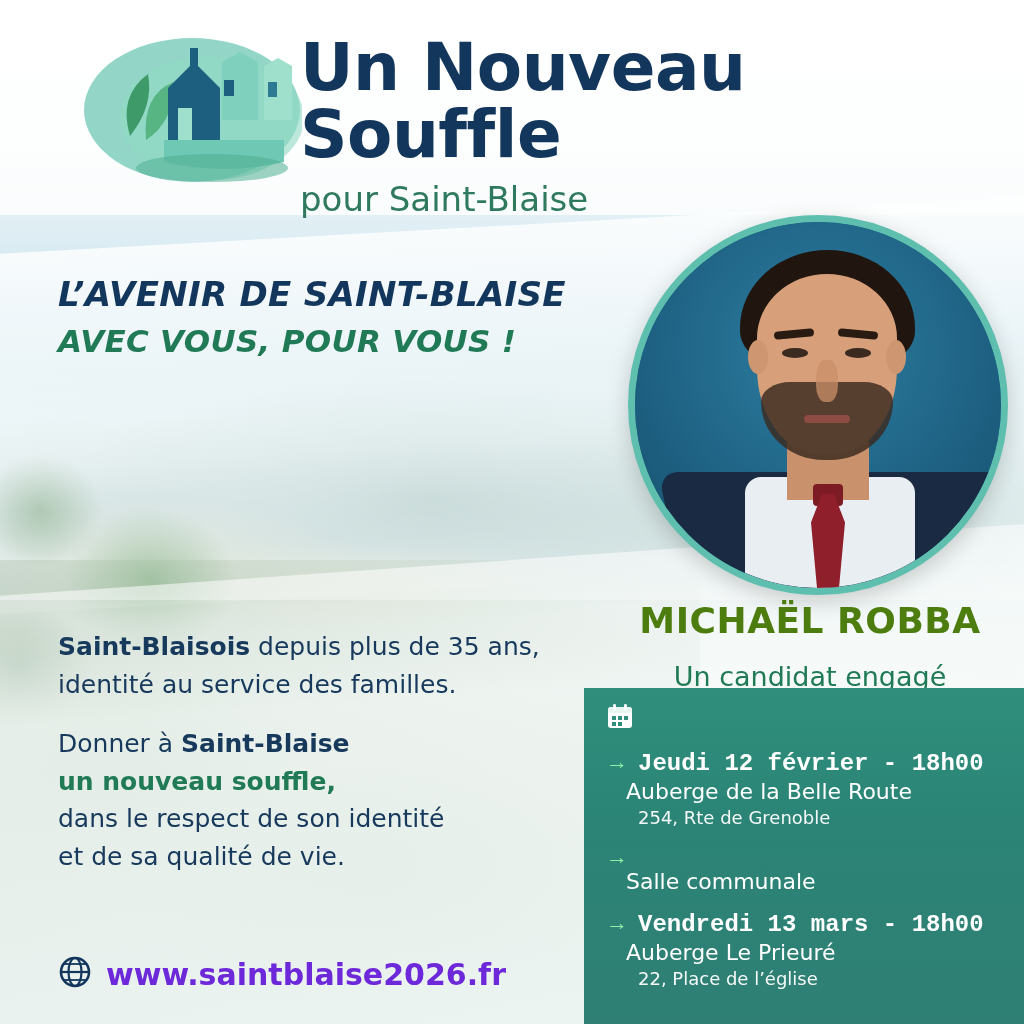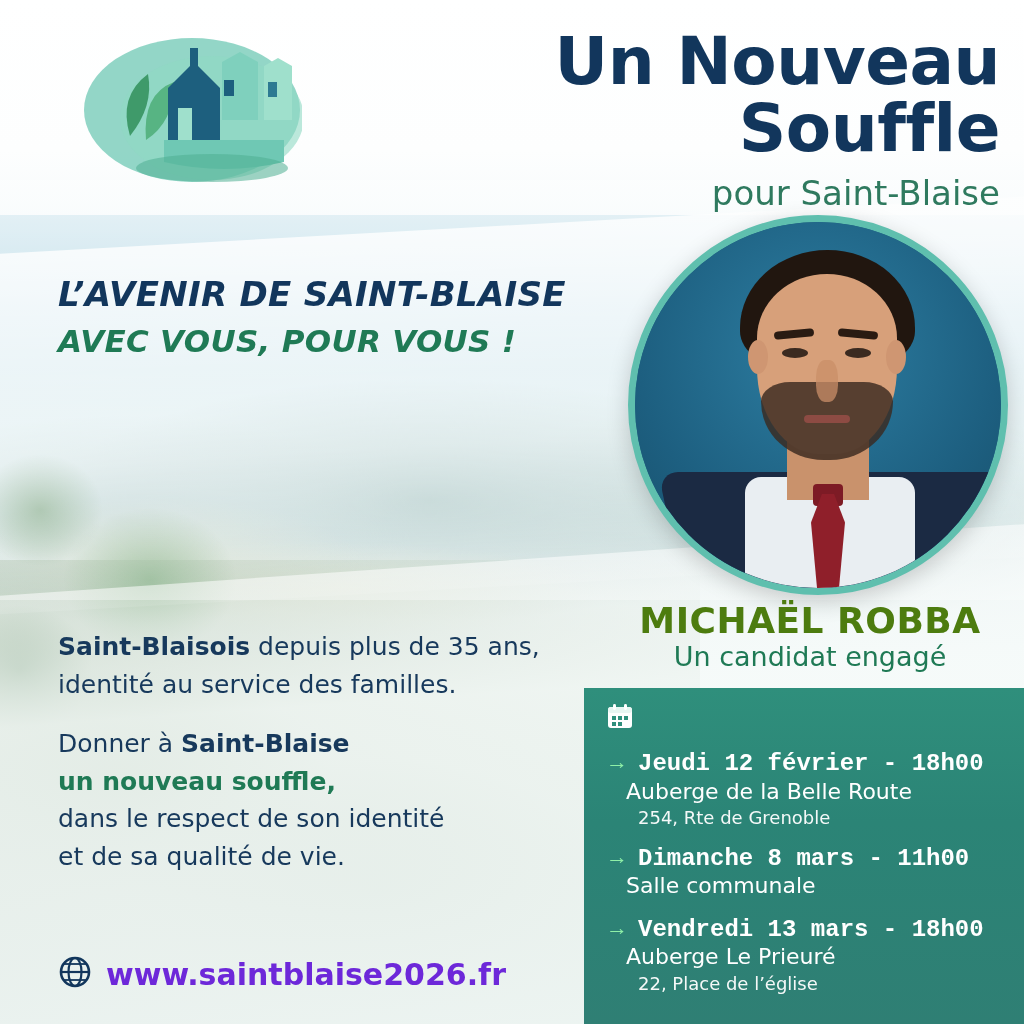--- a/index.html
+++ b/index.html
@@ -73,21 +73,21 @@
     background: linear-gradient(180deg,#ffffff 0%, #fdfefe 70%, rgba(253,254,254,.85) 100%);
   }
 
   
   .logo {
     position: absolute; left: 72px; top: 28px; width: 230px; height: 165px;
   }
 
   
   .title-wrap {
-    position: absolute; left: 300px; top: 28px; width: 700px; text-align: right;
+    position: absolute; left: 300px; top: 34px; width: 700px; text-align: left;
   }
   .title-main {
     font-family: "DejaVu Sans", sans-serif;
     font-weight: 700;
     font-size: 66px;
     line-height: 1.02;
     color: #12365c;
     letter-spacing: -0.5px;
   }
   .title-sub {
@@ -141,21 +141,21 @@
 
   
   .cand {
     position: absolute; left: 600px; top: 600px; width: 420px; text-align: center;
   }
   .cand-name {
     font-family: "DejaVu Sans", sans-serif;
     font-weight: 700; font-size: 36px; color: #4d7c0f; letter-spacing: .5px;
   }
   .cand-role {
-    margin-top: 0;
+    margin-top: 20px;
     font-family: "DejaVu Sans", sans-serif;
     font-size: 27px; color: #1f7a55;
   }
 
   
   .body-text {
     position: absolute; left: 58px; top: 628px; width: 540px;
     font-family: "DejaVu Sans", sans-serif;
     color: #17395c;
     font-size: 25px;
@@ -324,21 +324,20 @@
         <span class="ev-arrow">→</span>
         <span class="ev-title">Jeudi 12 février - 18h00</span>
       </div>
       <div class="ev-place">Auberge de la Belle Route</div>
       <div class="ev-addr">254, Rte de Grenoble</div>
     </div>
 
     <div class="ev-item">
       <div class="ev-row1">
         <span class="ev-arrow">→</span>
-        <span class="ev-title">Dimanche 8 mars - 11h00</span>
       </div>
       <div class="ev-place">Salle communale</div>
     </div>
 
     <div class="ev-item">
       <div class="ev-row1">
         <span class="ev-arrow">→</span>
         <span class="ev-title">Vendredi 13 mars - 18h00</span>
       </div>
       <div class="ev-place">Auberge Le Prieuré</div>

